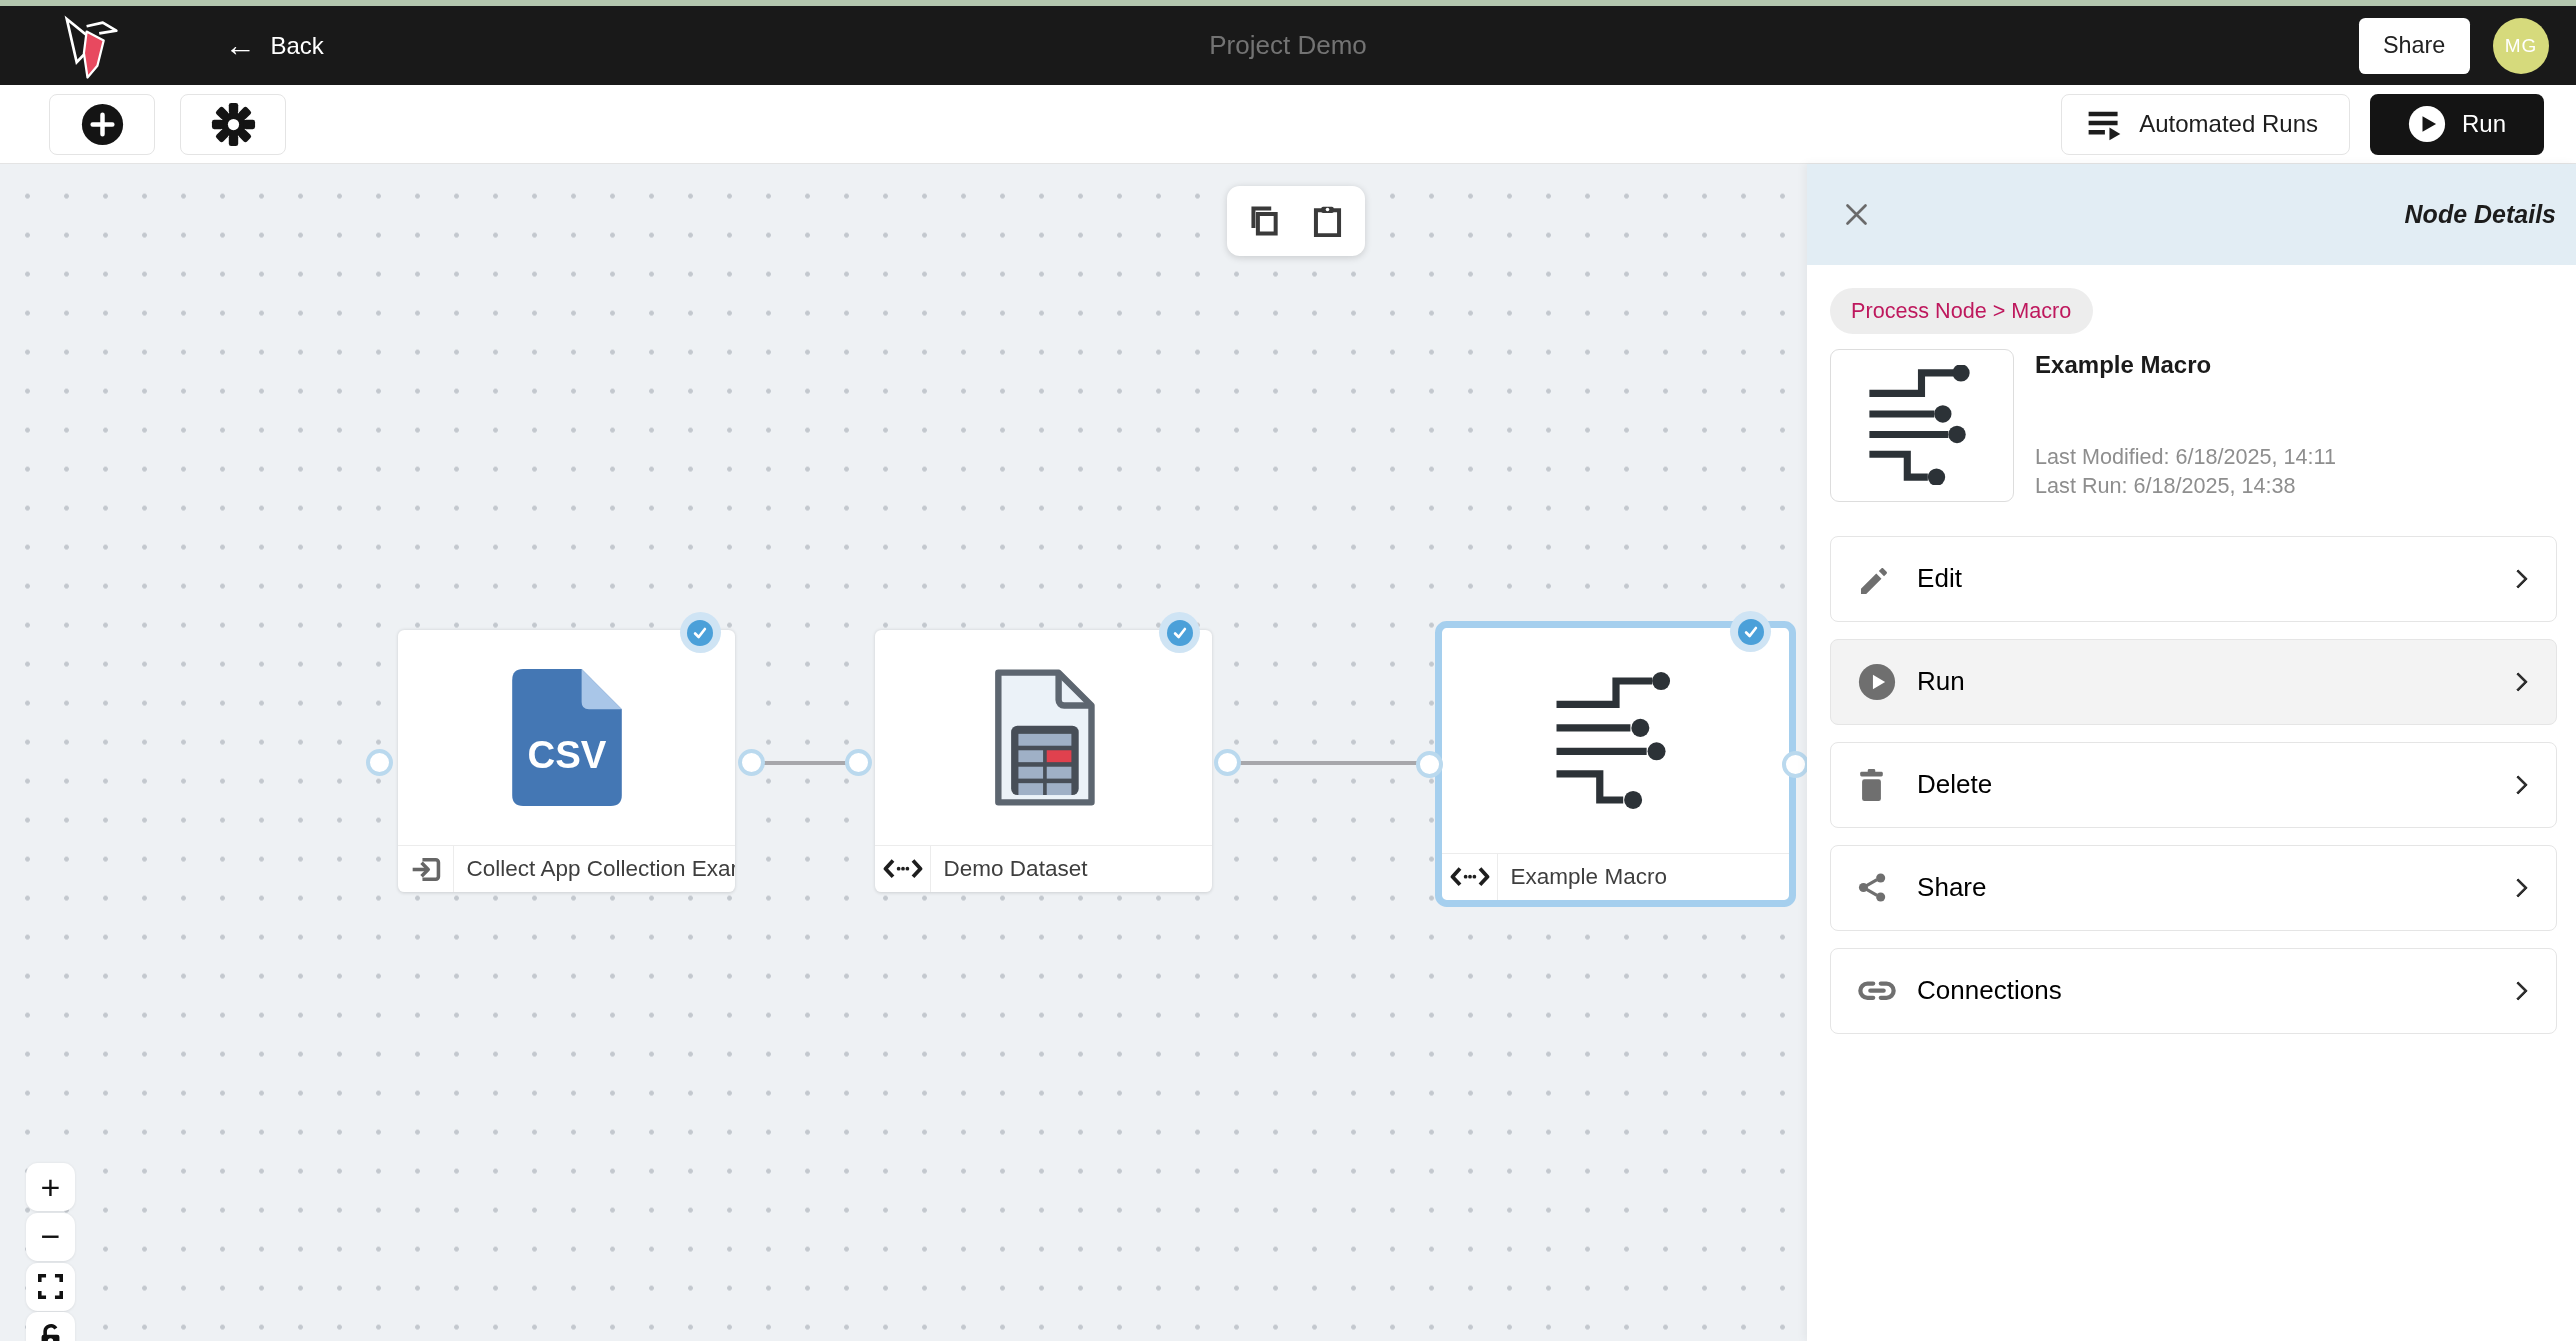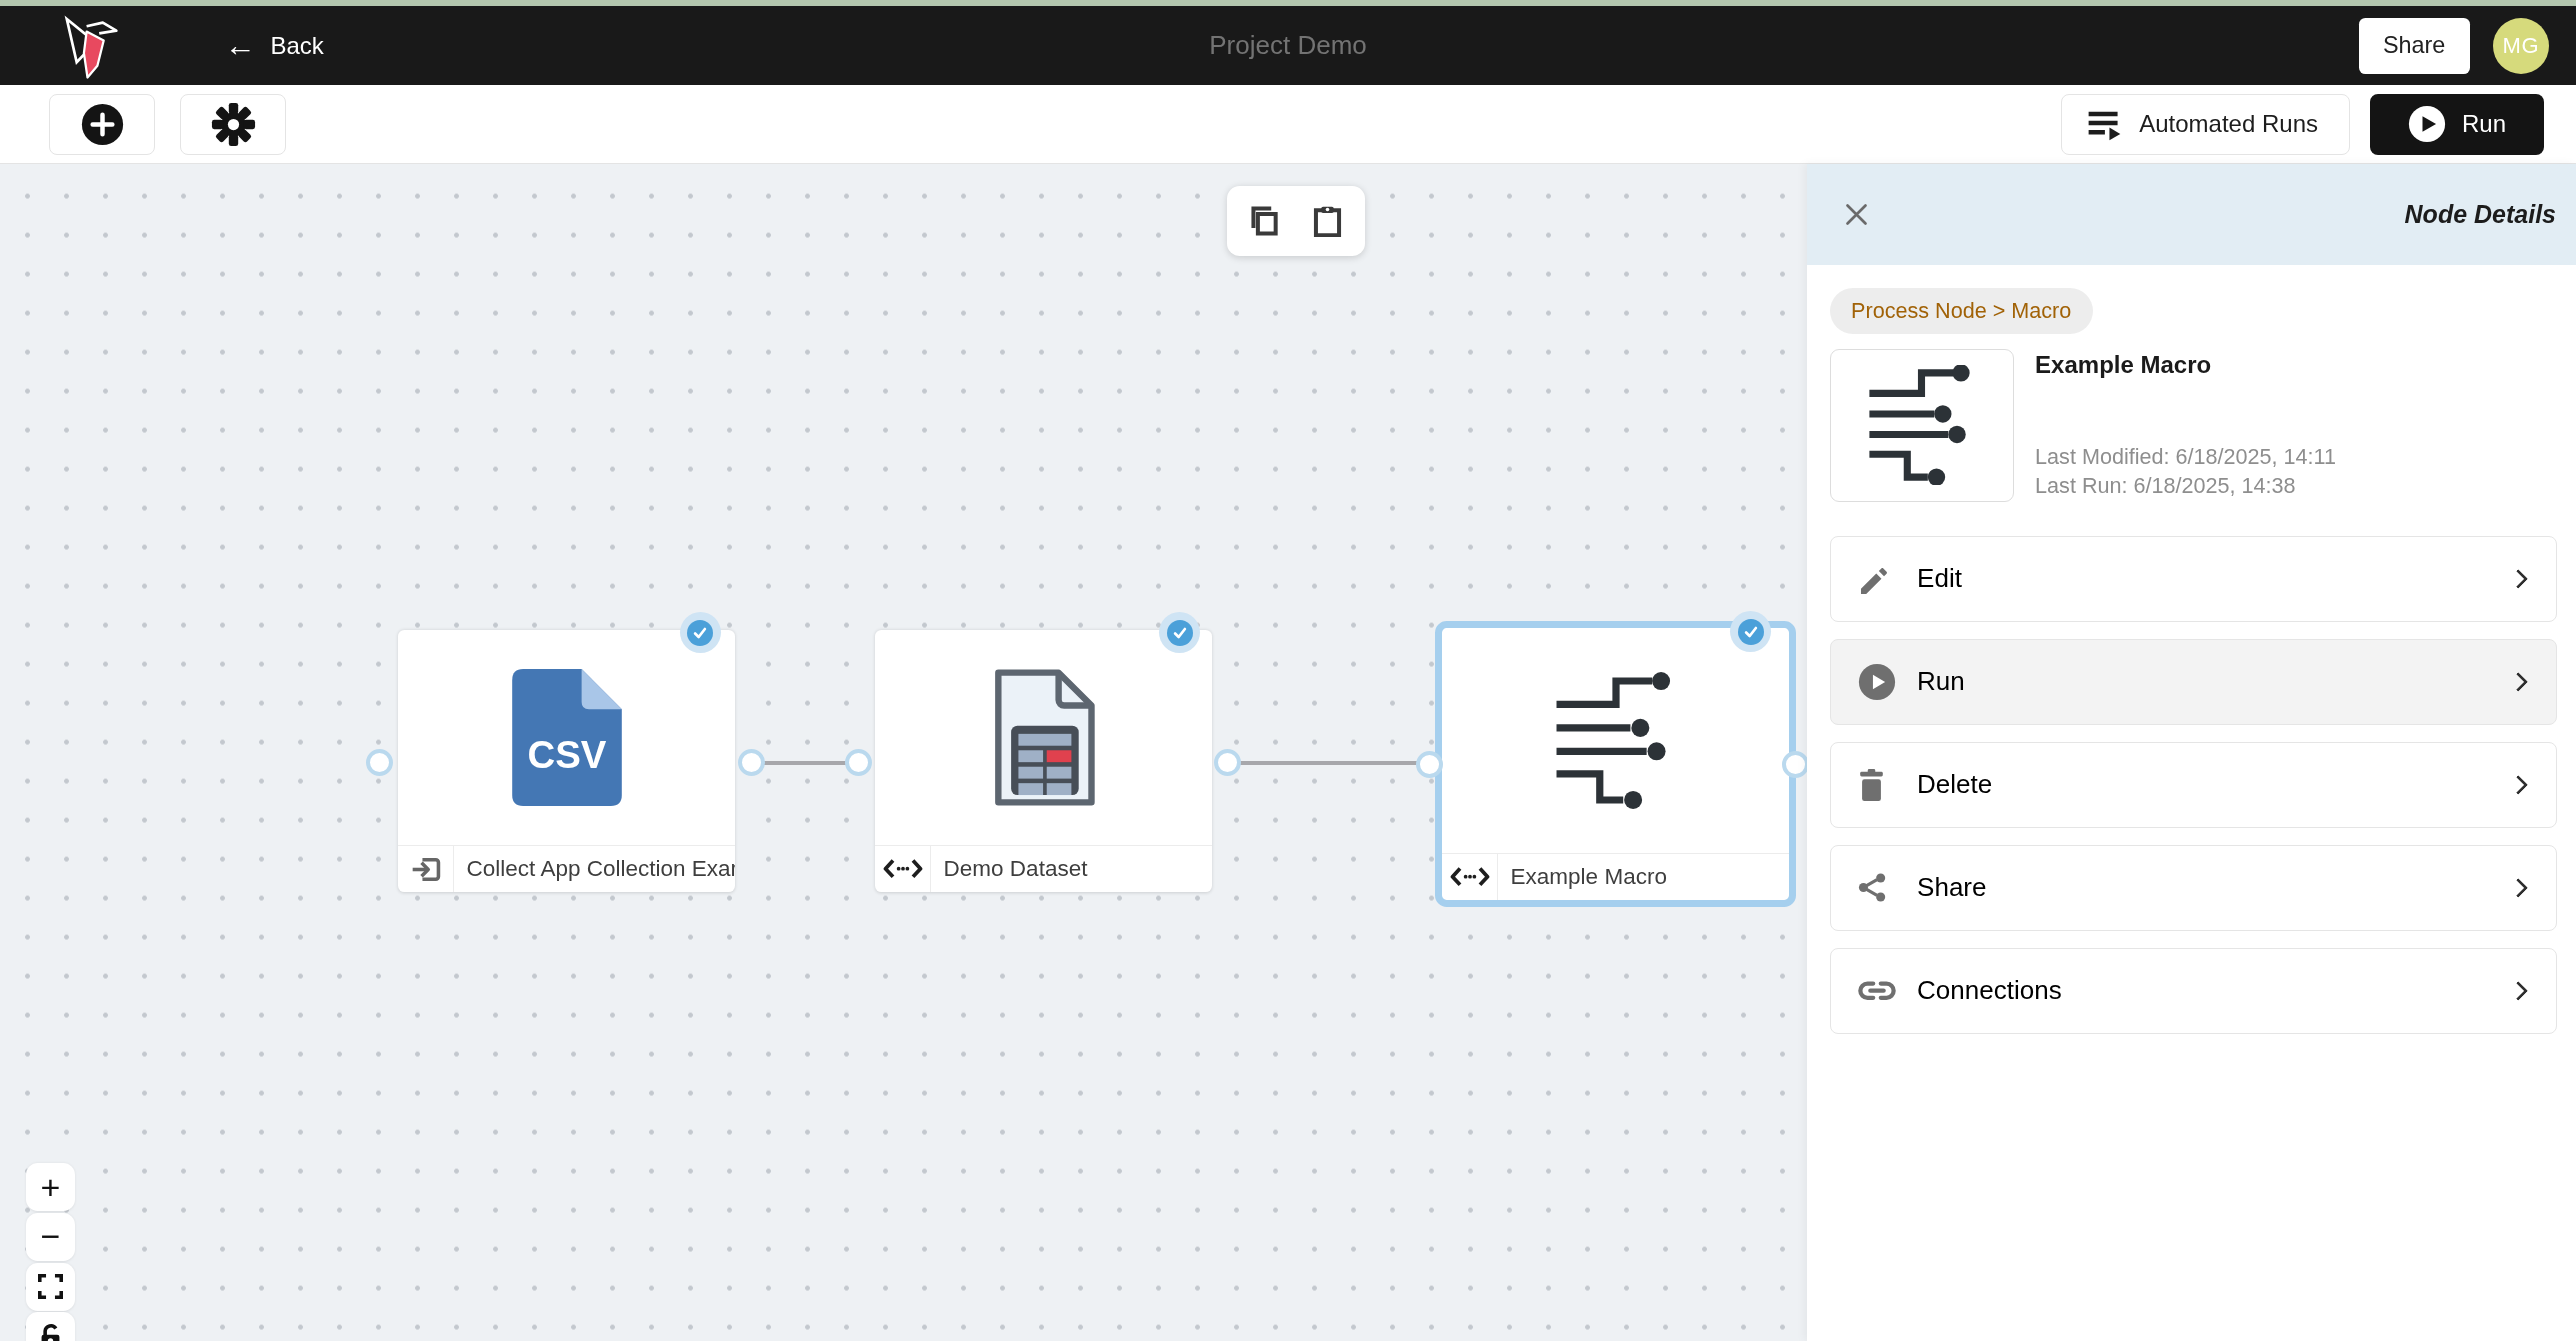--- a/index.html
+++ b/index.html
@@ -12,21 +12,21 @@
 
   
   .topbar { position:absolute; left:0; top:6.3px; width:100%; height:79px; background:#191919; display:flex; align-items:center; }
   .logo { margin-left:47px; width:72px; height:72px; flex:0 0 auto; }
   .back-group { display:flex; align-items:center; gap:14.4px; margin-left:106px; color:#fff; cursor:pointer; }
   .back-arrow { font-size:31px; line-height:1; }
   .back-label { font-size:24px; }
   .topbar-title { position:absolute; left:50%; transform:translateX(-50%); color:#737373; font-size:26px; }
   .topbar-right { margin-left:auto; display:flex; align-items:center; gap:23.4px; padding-right:27px; }
   .share-btn { width:111px; height:56px; background:#fff; border:none; border-radius:6.3px; font-size:23.4px; color:#222; font-family:inherit; cursor:pointer; }
-  .avatar { width:56px; height:56px; border-radius:50%; background:#d6da7c; color:#fff; font-size:22px; display:flex; align-items:center; justify-content:center; letter-spacing:0.9px; }
+  .avatar { width:56px; height:56px; border-radius:50%; background:#d6da7c; color:#fff; font-size:19px; display:flex; align-items:center; justify-content:center; letter-spacing:0.9px; }
 
   
   .toolbar { position:absolute; left:0; top:85px; width:100%; height:79px; background:#fff; border-bottom:0.9px solid #e4e4e4; display:flex; align-items:center; }
   .tool-btn { width:106px; height:61px; background:#fff; border:1.8px solid #e4e4e4; border-radius:8px; display:flex; align-items:center; justify-content:center; cursor:pointer; }
   .tool-btn.add { margin-left:49px; }
   .tool-btn.settings { margin-left:25px; }
   .toolbar-right { margin-left:auto; display:flex; align-items:center; gap:20px; padding-right:32px; }
   .automated-btn { height:61px; padding:0 31px 0 23.4px; background:#fff; border:1.8px solid #e4e4e4; border-radius:8px; display:flex; align-items:center; gap:16px; font-size:24px; color:#1d1d1d; font-family:inherit; cursor:pointer; }
   .run-btn { width:174px; height:61px; background:#141414; border:none; border-radius:8px; display:flex; align-items:center; justify-content:center; gap:16px; color:#fff; font-size:24px; font-family:inherit; cursor:pointer; }
 
@@ -63,21 +63,21 @@
   .zoom-stack { position:absolute; left:26px; top:999px; display:flex; flex-direction:column; gap:1.8px; z-index:6; }
   .zoom-btn { width:49px; height:48px; background:#fff; border:none; border-radius:11.7px; box-shadow:0 0.9px 2.7px rgba(0,0,0,0.08);
     display:flex; align-items:center; justify-content:center; font-size:34px; color:#111; font-family:inherit; cursor:pointer; }
 
   
   .panel { position:absolute; left:1807px; top:164px; width:769px; height:1177px; background:#fff; box-shadow:-2.7px 0 9px rgba(0,0,0,0.05); z-index:7; }
   .panel-header { height:101px; background:#e2edf4; display:flex; align-items:center; justify-content:space-between; padding:0 20px 0 34px; }
   .panel-close { width:31px; height:31px; background:none; border:none; cursor:pointer; display:flex; align-items:center; justify-content:center; }
   .panel-title { font-size:25px; font-weight:bold; color:#1c1c1c;font-style:italic; }
   .panel-body { padding:23.4px 19px 0 22.5px; }
-  .breadcrumb-pill { display:inline-block; padding:10px 21.6px; background:#ededed; border-radius:23.4px; font-size:21.6px; color:#a16207; }
+  .breadcrumb-pill { display:inline-block; padding:10px 21.6px; background:#ededed; border-radius:23.4px; font-size:21.6px; color:#be185d; }
   .info-row { margin-top:14.4px; display:flex; }
   .node-thumb { width:184px; height:153px; background:#fff; border:1.8px solid #ddd; border-radius:9px; display:flex; align-items:center; justify-content:center; flex:0 0 auto; }
   .info-col { margin-left:21.6px; height:153px; display:flex; flex-direction:column; justify-content:space-between; padding:1.8px 0; }
   .info-name { font-size:24px; font-weight:bold; color:#1b1b1b; }
   .info-meta { font-size:21.6px; color:#8e8e8e; line-height:1.35; }
   .menu { margin-top:34px; }
   .menu-item { height:86px; border:1.8px solid #e5e5e5; border-radius:8px; background:#fff; margin-bottom:17px;
     display:flex; align-items:center; padding:0 31px 0 27px; cursor:pointer; }
   .menu-item.active { background:#f3f3f3; }
   .mi-icon { width:47px; display:flex; align-items:center; justify-content:flex-start; flex:0 0 auto; }

